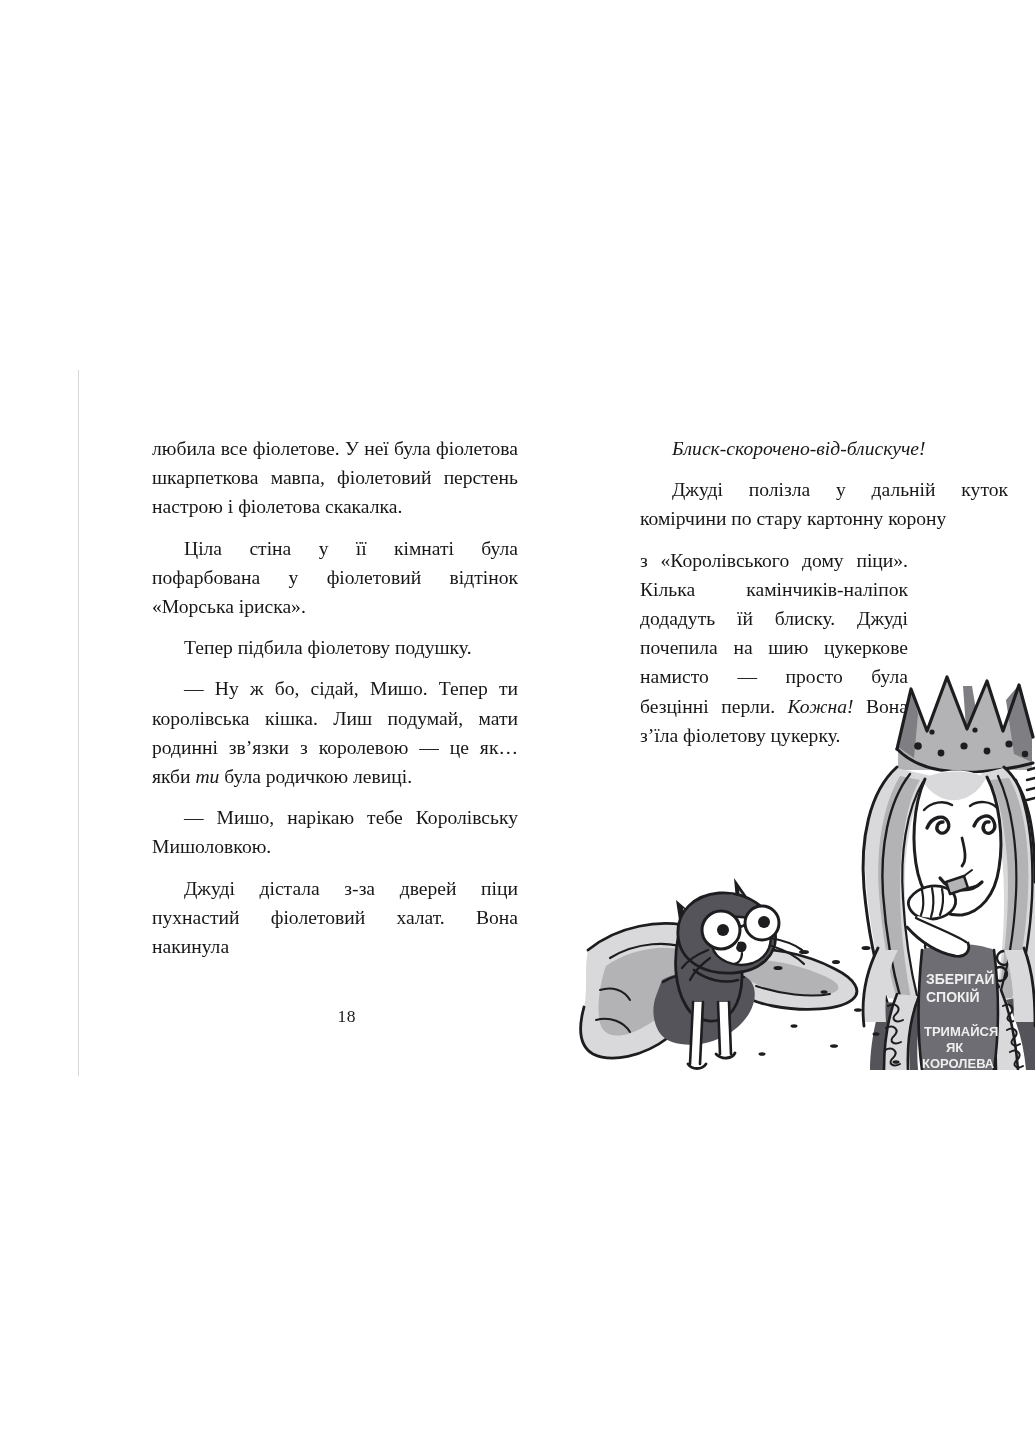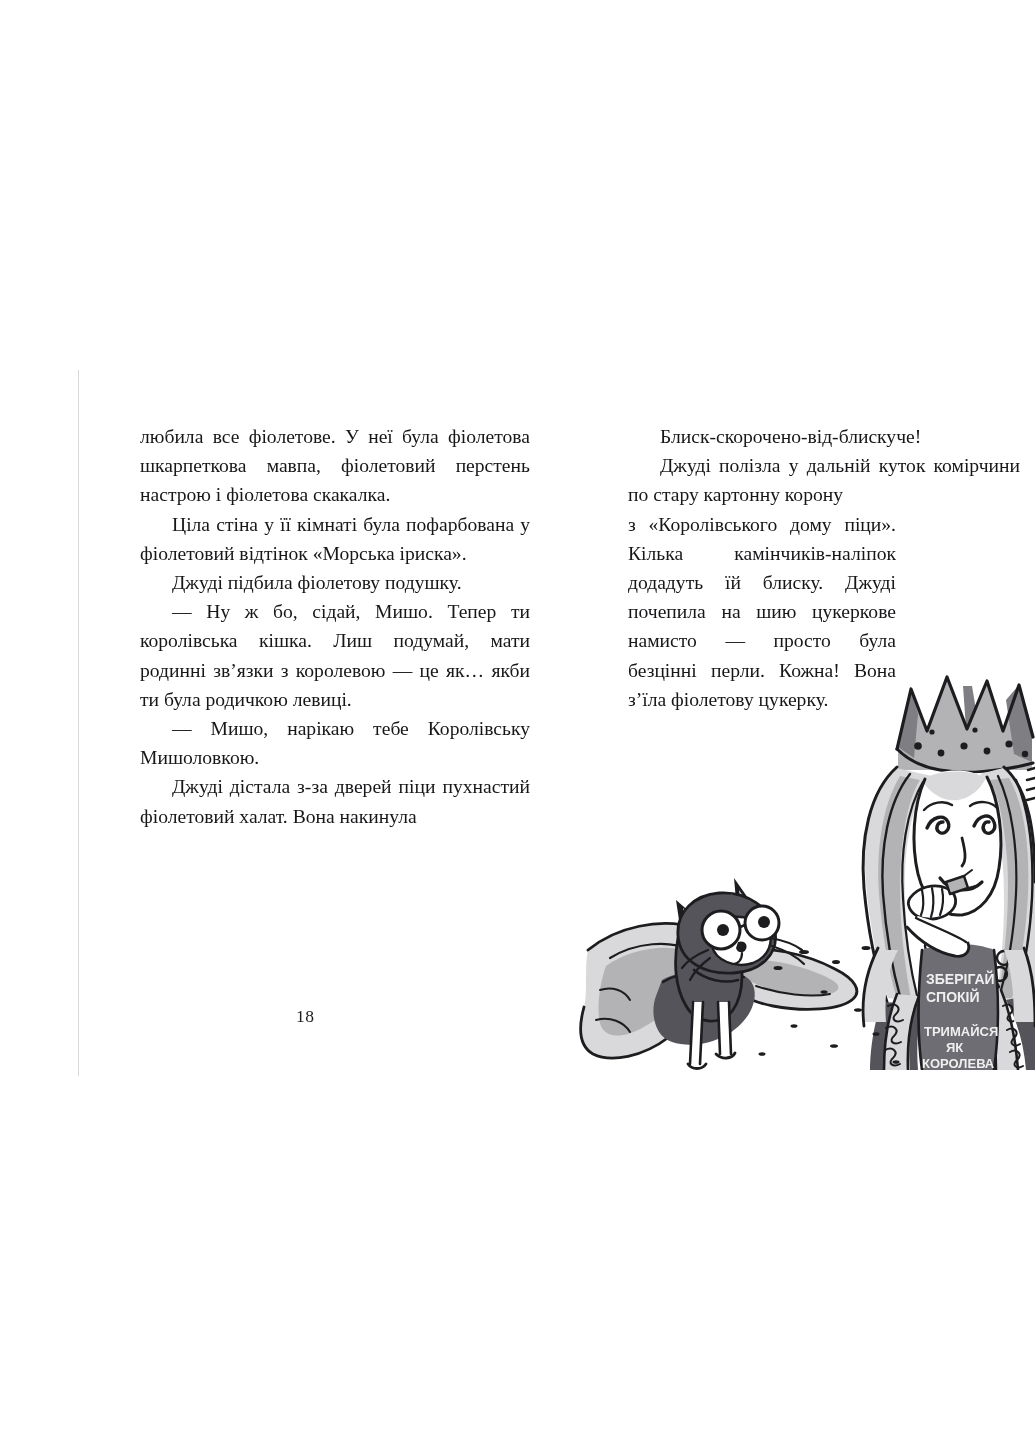--- a/index.html
+++ b/index.html
@@ -58,41 +58,42 @@
     left: 140px;
     width: 390px;
   }
 
   #right-column {
     left: 628px;
     width: 392px;
   }
 
   .para {
-    margin: 0;
+    margin: 12px;
     text-indent: 0;
   }
   .para.indent {
     text-indent: 32px;
   }
   .para em, .ital {
+    font-style: italic;
   }
 
   
   #right-column .narrow {
     width: 268px;
   }
 
   
   #folio {
     position: absolute;
     left: 296px;
     top: 1006px;
     width: 60px;
-    text-align: left;
+    text-align: right;
     font-size: 17.5px;
     letter-spacing: 0.5px;
     color: #1b1b20;
   }
 
   
   #illustration {
     position: absolute;
     left: 566px;
     top: 650px;
@@ -130,21 +131,21 @@
   <div id="spread">
 
     <div id="left-column" class="column">
       <p class="para">
         <span>любила все фіолетове. У неї була фіолетова шкарпеткова мавпа, фіолетовий перстень настрою і фіолетова скакалка.</span>
       </p>
       <p class="para indent">
         <span>Ціла стіна у її кімнаті була пофарбована у фіолетовий відтінок «Морська іриска».</span>
       </p>
       <p class="para indent">
-        <span>Джуді підбила фіолетову подушку.</span>
+        <span>Тепер підбила фіолетову подушку.</span>
       </p>
       <p class="para indent">
         <span>— Ну ж бо, сідай, Мишо. Тепер ти королівська кішка. Лиш подумай, мати родинні зв’язки з королевою — це як… якби </span><span class="ital">ти</span><span> була родичкою левиці.</span>
       </p>
       <p class="para indent">
         <span>— Мишо, нарікаю тебе Королівську Мишоловкою.</span>
       </p>
       <p class="para indent">
         <span>Джуді дістала з-за дверей піци пухнастий фіолетовий халат. Вона накинула</span>
       </p>

